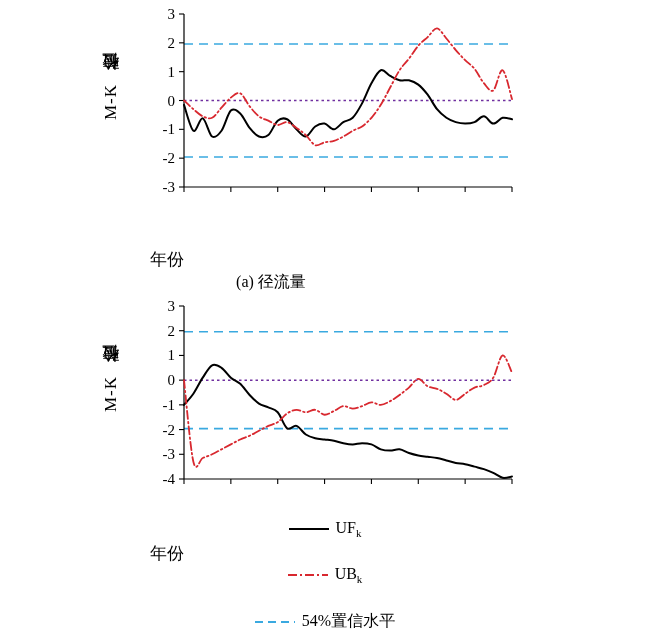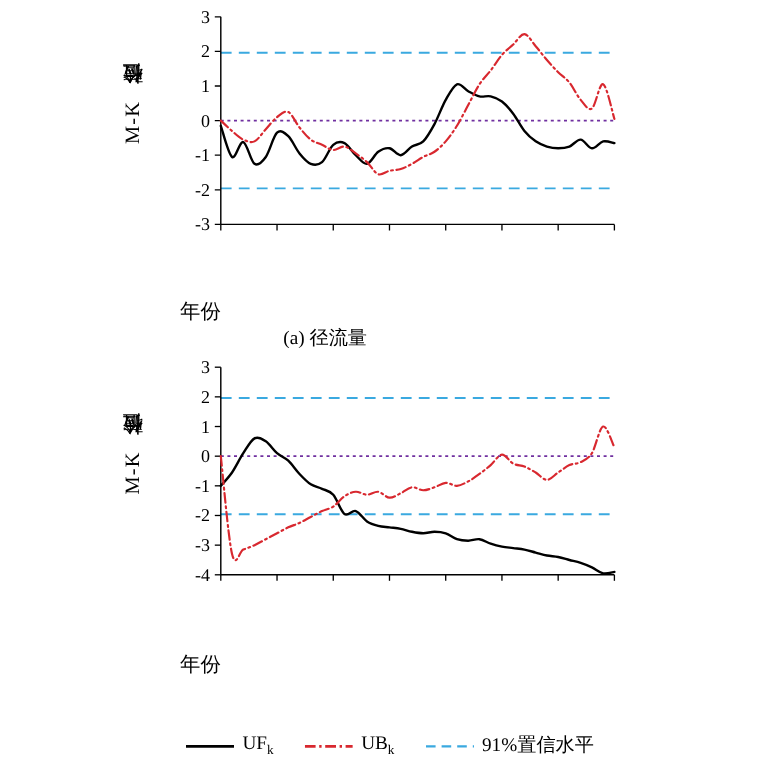--- a/index.html
+++ b/index.html
@@ -71,20 +71,21 @@
   .legend {
     position: absolute;
     left: 0;
     bottom: 8px;
     width: 650px;
     display: flex;
     align-items: center;
     justify-content: center;
     gap: 26px;
     font-size: 16px;
+    flex-direction: column;
   }
   .legend-item {
     display: flex;
     align-items: center;
     gap: 7px;
     white-space: nowrap;
   }
   .legend-item .lbl sub {
     font-size: 11px;
   }
@@ -210,17 +211,17 @@
     <div class="legend-item">
       <svg class="legend-swatch" width="40" height="12">
         <line x1="0" y1="6" x2="40" y2="6" stroke="#d8282f" stroke-width="2.2" stroke-dasharray="9,3,2,3"></line>
       </svg>
       <span class="lbl"><span>UB</span><sub>k</sub></span>
     </div>
     <div class="legend-item">
       <svg class="legend-swatch" width="40" height="12">
         <line x1="0" y1="6" x2="40" y2="6" stroke="#3aa9e0" stroke-width="2" stroke-dasharray="8,5"></line>
       </svg>
-      <span class="lbl">91%置信水平</span>
+      <span class="lbl">54%置信水平</span>
     </div>
   </div>
 
 </div>
 
 </body></html>

